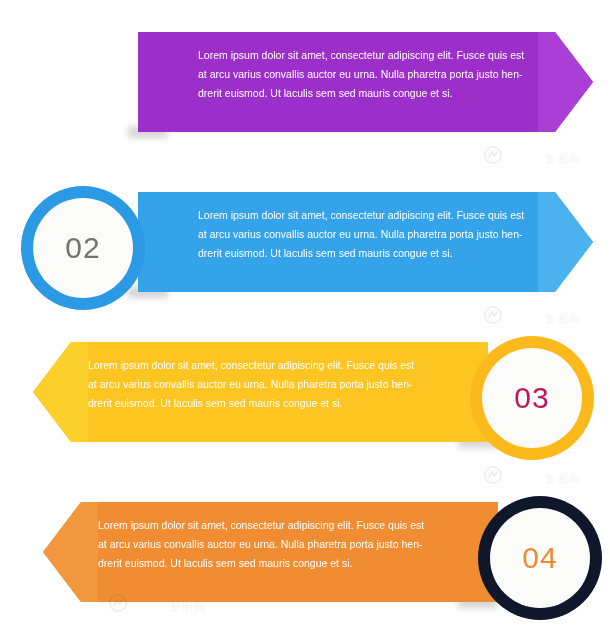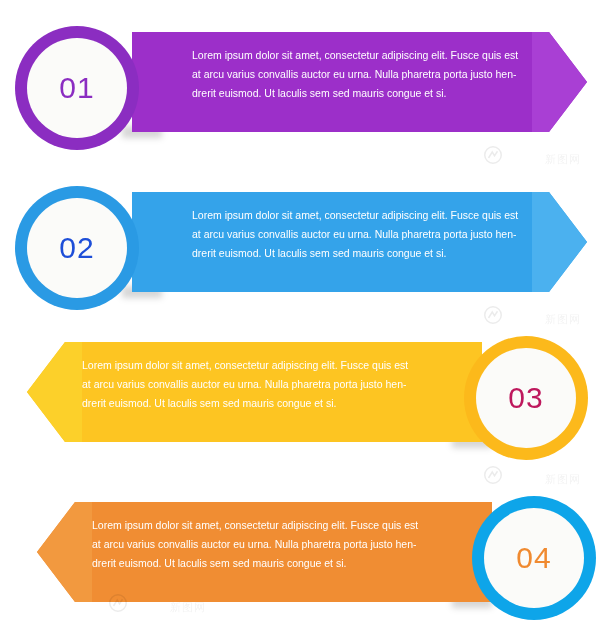--- a/index.html
+++ b/index.html
@@ -16,21 +16,21 @@
   }
 
   .infographic {
     position: relative;
     width: 610px;
     height: 627px;
   }
 
   .row {
     position: absolute;
-    left: 2px;
+    left: 8px;
     width: 552px;
   }
 
   
   .banner {
     position: absolute;
     top: 0;
     height: 100px;
   }
   .banner-right {
@@ -110,40 +110,35 @@
   <div class="row" style="top:26px;height:112px;">
     <div class="shadow-wedge" style="left:120px;top:100px;width:40px;height:12px;"></div>
     <div class="banner banner-right" style="left:130px;top:6px;width:455px;background:#9c2fc9;"></div>
     <div class="banner banner-right" style="left:530px;top:6px;width:55px;height:100px;background:#a93fd4;
                 clip-path:polygon(0 0,17px 0,55px 50%,17px 100%,0 100%);"></div>
     <div class="banner-text banner-text-dark" style="left:190px;top:20px;width:350px;">
       <p>Lorem ipsum dolor sit amet, consectetur adipiscing elit. Fusce quis est</p>
       <p>at arcu varius convallis auctor eu urna. Nulla pharetra porta justo hen-</p>
       <p>drerit euismod. Ut laculis sem sed mauris congue  et si.</p>
     </div>
-    <div class="badge" style="left:13px;top:0px;width:124px;height:124px;background:#8b2dc1;">
-      <div class="badge-inner" style="width:100px;height:100px;">
-        <span class="badge-num" style="color:#8b2dc1;">01</span>
-      </div>
-    </div>
   </div>
 
   <div class="row" style="top:186px;height:112px;">
     <div class="shadow-wedge" style="left:120px;top:100px;width:40px;height:12px;"></div>
     <div class="banner banner-right" style="left:130px;top:6px;width:455px;background:#34a3ea;"></div>
     <div class="banner banner-right" style="left:530px;top:6px;width:55px;height:100px;background:#4bb1ef;
                 clip-path:polygon(0 0,17px 0,55px 50%,17px 100%,0 100%);"></div>
     <div class="banner-text banner-text-dark" style="left:190px;top:20px;width:350px;">
       <p>Lorem ipsum dolor sit amet, consectetur adipiscing elit. Fusce quis est</p>
       <p>at arcu varius convallis auctor eu urna. Nulla pharetra porta justo hen-</p>
       <p>drerit euismod. Ut laculis sem sed mauris congue  et si.</p>
     </div>
     <div class="badge" style="left:13px;top:0px;width:124px;height:124px;background:#2a9ae4;">
       <div class="badge-inner" style="width:100px;height:100px;">
-        <span class="badge-num" style="color:#1d4ed8;">02</span>
+        <span class="badge-num" style="color:#737373;">02</span>
       </div>
     </div>
   </div>
 
   <div class="row" style="top:336px;height:112px;">
     <div class="shadow-wedge" style="left:450px;top:100px;width:40px;height:12px;"></div>
     <div class="banner banner-left" style="left:25px;top:6px;width:455px;background:#fdc522;"></div>
     <div class="banner banner-left" style="left:25px;top:6px;width:55px;height:100px;background:#fcd02a;
                 clip-path:polygon(38px 0,55px 0,55px 100%,38px 100%,0 50%);"></div>
     <div class="banner-text" style="left:80px;top:20px;width:350px;">
@@ -161,21 +156,21 @@
   <div class="row" style="top:496px;height:112px;">
     <div class="shadow-wedge" style="left:450px;top:100px;width:40px;height:12px;"></div>
     <div class="banner banner-left" style="left:35px;top:6px;width:455px;background:#f08d33;"></div>
     <div class="banner banner-left" style="left:35px;top:6px;width:55px;height:100px;background:#f2993f;
                 clip-path:polygon(38px 0,55px 0,55px 100%,38px 100%,0 50%);"></div>
     <div class="banner-text" style="left:90px;top:20px;width:350px;">
       <p>Lorem ipsum dolor sit amet, consectetur adipiscing elit. Fusce quis est</p>
       <p>at arcu varius convallis auctor eu urna. Nulla pharetra porta justo hen-</p>
       <p>drerit euismod. Ut laculis sem sed mauris congue  et si.</p>
     </div>
-    <div class="badge" style="left:470px;top:0px;width:124px;height:124px;background:#0ea5e9;">
+    <div class="badge" style="left:470px;top:0px;width:124px;height:124px;background:#0f172a;">
       <div class="badge-inner" style="width:100px;height:100px;">
         <span class="badge-num" style="color:#f08a30;">04</span>
       </div>
     </div>
   </div>
 
   <div class="wm" style="left:505px;top:152px;">新图网</div>
   <div class="wm" style="left:505px;top:312px;">新图网</div>
   <div class="wm" style="left:505px;top:472px;">新图网</div>
   <div class="wm" style="left:130px;top:600px;">新图网</div>

